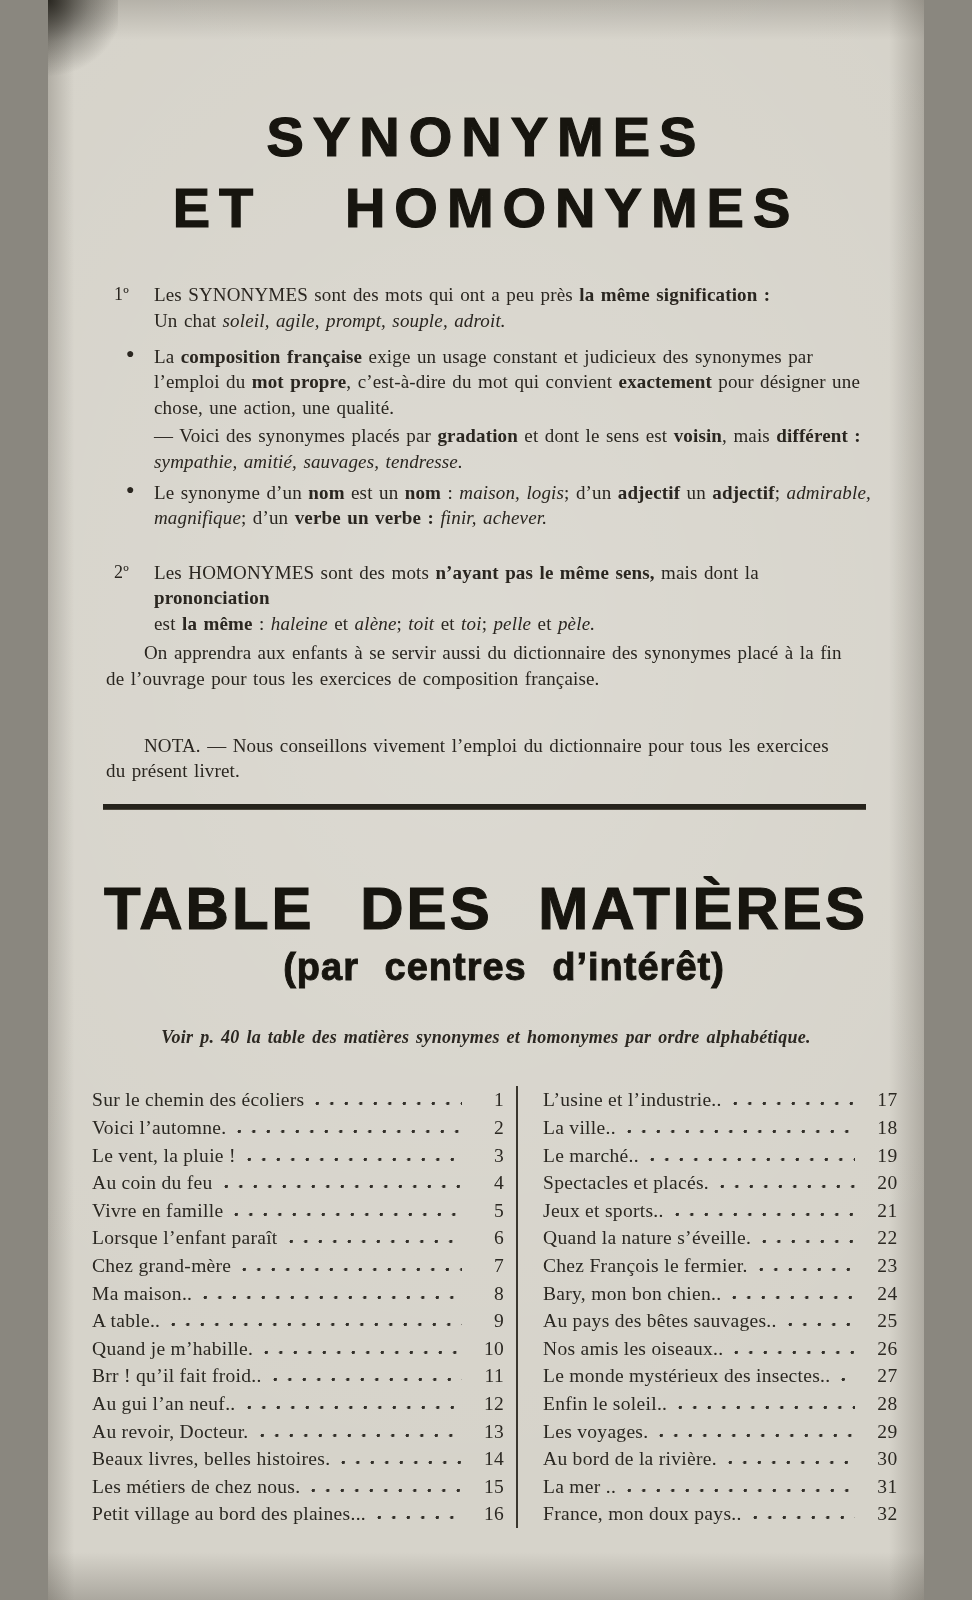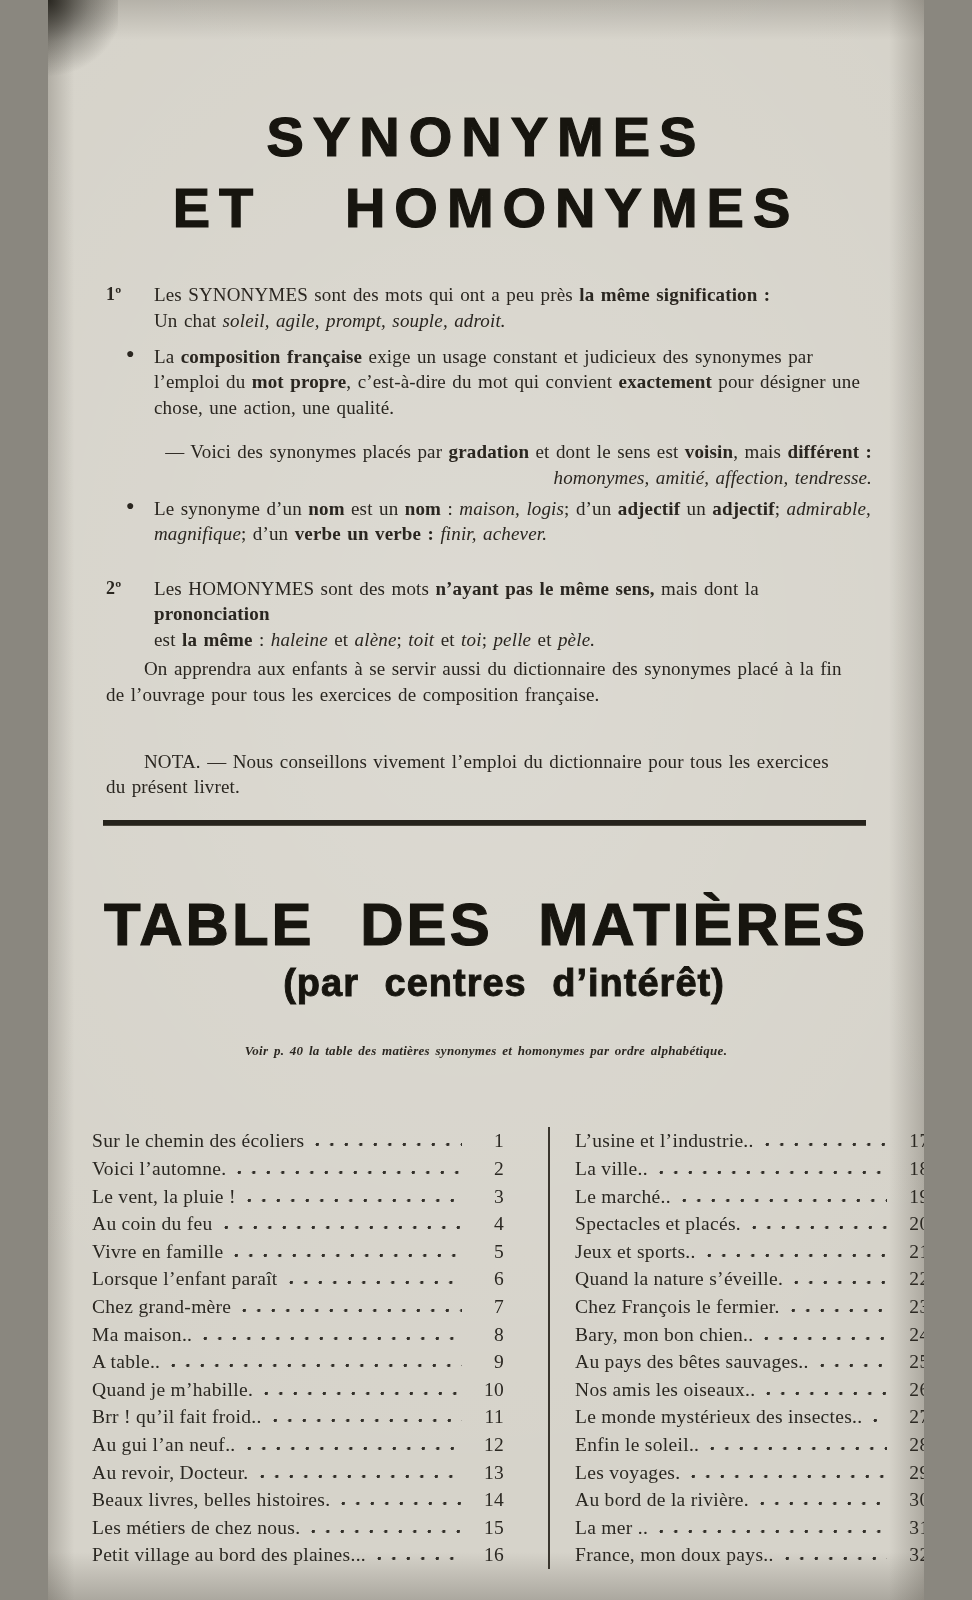--- a/index.html
+++ b/index.html
@@ -36,24 +36,24 @@
   }
   .title-line.l2 { word-spacing:58px; margin-top:6px; }
   
   .intro { margin:42px 52px 0 58px; font-size:19px; line-height:25.4px; letter-spacing:0.15px; word-spacing:1.5px; }
   .rich { white-space:pre-wrap; }
   .seg-n { font-style:normal; font-weight:normal; }
   .seg-b { font-weight:bold; }
   .seg-i { font-style:italic; }
   .para { margin:0; position:relative; }
   .marker-para { padding-left:48px; }
-  .marker { position:absolute; left:0; top:0; font-weight:bold; font-size:18px; }
+  .marker { position:absolute; left:8px; top:0; font-weight:normal; font-size:18px; }
   .bullet-para { padding-left:48px; margin-top:11px; }
   .bullet { position:absolute; left:20px; top:3px; font-size:14px; line-height:1; }
-  .p-grad { padding-left:48px; margin-top:19px;text-align:right; }
+  .p-grad { padding-left:48px; margin-top:3px; }
   .p-bullet2 { margin-top:6px; }
   .p-hom { margin-top:29px; }
   .p-nota { margin-top:42px; text-indent:38px; }
   .p-nota2 { margin-top:4px; text-indent:38px; }
   
   .heavy-rule { margin:20px 58px 0 55px; height:5px; background:#26231c; border-bottom:1px solid #4a463c; }
   
   .toc-heading {
     margin:66px 0 0; text-align:center;
     font-family:"Liberation Sans", sans-serif; font-weight:bold;
@@ -64,25 +64,25 @@
   .toc-subheading {
     margin-top:4px; text-align:center;
     font-family:"Liberation Sans", sans-serif; font-weight:bold;
     font-size:38px; line-height:1.15;
     letter-spacing:1px; word-spacing:14px;
     color:#17150f;padding-left:36px; -webkit-text-stroke:0.9px #17150f;
   }
   .toc-note {
     margin-top:38px; text-align:center;
     font-style:italic; font-weight:bold;
-    font-size:13px; letter-spacing:0.3px; word-spacing:2px;
+    font-size:18px; letter-spacing:0.3px; word-spacing:2px;
     color:#2b2721;
   }
   
-  .toc-columns { display:flex; margin:68px 40px 0 44px;gap:32px; }
+  .toc-columns { display:flex; margin:38px 40px 0 44px; }
   .toc-col { font-size:19.5px; color:#2b2822; letter-spacing:0.3px; }
   .toc-col.left  { flex:0 0 412px; padding-right:12px; }
   .toc-col.right { flex:1 1 auto; border-left:2px solid #3a362e; padding-left:25px; }
   .toc-row { display:flex; align-items:baseline; line-height:27.6px; }
   .toc-title { white-space:nowrap; }
   .toc-leader {
     flex:1 1 auto; height:5px; min-width:14px;
     margin:0 8px 0 11px;
     background-image:radial-gradient(circle at 2.2px 2.4px, #33302a 1.5px, rgba(0,0,0,0) 1.9px);
     background-size:14.5px 5px;
@@ -100,21 +100,21 @@
     <span class="title-line l1">SYNONYMES</span>
     <span class="title-line l2">ET HOMONYMES</span>
   </h1>
 
   <div class="intro">
 
     <p class="para marker-para"><span class="marker">1º</span><span class="rich"><span class="seg-n">Les SYNONYMES sont des mots qui ont a peu près </span><span class="seg-b">la même signification :</span><br><span class="seg-n">Un chat </span><span class="seg-i">soleil, agile, prompt, souple, adroit.</span></span></p>
 
     <p class="para bullet-para"><span class="bullet">●</span><span class="rich"><span class="seg-n">La </span><span class="seg-b">composition française</span><span class="seg-n"> exige un usage constant et judicieux des synonymes par</span><br><span class="seg-n">l’emploi du </span><span class="seg-b">mot propre</span><span class="seg-n">, c’est-à-dire du mot qui convient </span><span class="seg-b">exactement</span><span class="seg-n"> pour désigner une</span><br><span class="seg-n">chose, une action, une qualité.</span></span></p>
 
-    <p class="para p-grad"><span class="rich"><span class="seg-n">— Voici des synonymes placés par </span><span class="seg-b">gradation</span><span class="seg-n"> et dont le sens est </span><span class="seg-b">voisin</span><span class="seg-n">, mais </span><span class="seg-b">différent :</span><br><span class="seg-i">homonymes, amitié, affection, tendresse.</span></span></p>
+    <p class="para p-grad"><span class="rich"><span class="seg-n">— Voici des synonymes placés par </span><span class="seg-b">gradation</span><span class="seg-n"> et dont le sens est </span><span class="seg-b">voisin</span><span class="seg-n">, mais </span><span class="seg-b">différent :</span><br><span class="seg-i">sympathie, amitié, sauvages, tendresse.</span></span></p>
 
     <p class="para bullet-para p-bullet2"><span class="bullet">●</span><span class="rich"><span class="seg-n">Le synonyme d’un </span><span class="seg-b">nom</span><span class="seg-n"> est un </span><span class="seg-b">nom</span><span class="seg-n"> : </span><span class="seg-i">maison, logis</span><span class="seg-n">; d’un </span><span class="seg-b">adjectif</span><span class="seg-n"> un </span><span class="seg-b">adjectif</span><span class="seg-n">; </span><span class="seg-i">admirable,</span><br><span class="seg-i">magnifique</span><span class="seg-n">; d’un </span><span class="seg-b">verbe un verbe :</span><span class="seg-n"> </span><span class="seg-i">finir, achever.</span></span></p>
 
     <p class="para marker-para p-hom"><span class="marker">2º</span><span class="rich"><span class="seg-n">Les HOMONYMES sont des mots </span><span class="seg-b">n’ayant pas le même sens,</span><span class="seg-n"> mais dont la </span><span class="seg-b">prononciation</span><br><span class="seg-n">est </span><span class="seg-b">la même</span><span class="seg-n"> : </span><span class="seg-i">haleine</span><span class="seg-n"> et </span><span class="seg-i">alène</span><span class="seg-n">; </span><span class="seg-i">toit</span><span class="seg-n"> et </span><span class="seg-i">toi</span><span class="seg-n">; </span><span class="seg-i">pelle</span><span class="seg-n"> et </span><span class="seg-i">pèle.</span></span></p>
 
     <p class="para p-nota2"><span class="rich"><span class="seg-n">On apprendra aux enfants à se servir aussi du dictionnaire des synonymes placé à la fin</span><br><span class="seg-n">de l’ouvrage pour tous les exercices de composition française.</span></span></p>
 
     <p class="para p-nota"><span class="rich"><span class="seg-n">NOTA. — Nous conseillons vivement l’emploi du dictionnaire pour tous les exercices</span><br><span class="seg-n">du présent livret.</span></span></p>
 
   </div>

